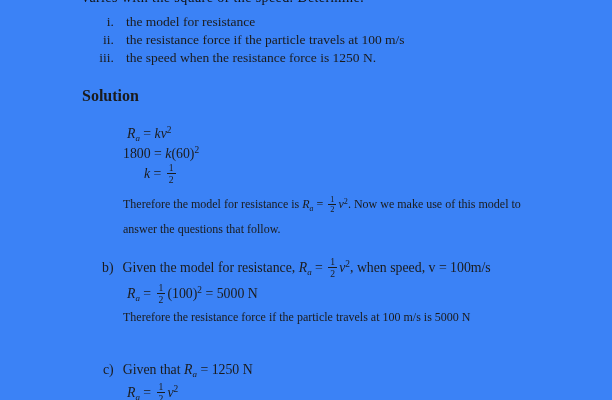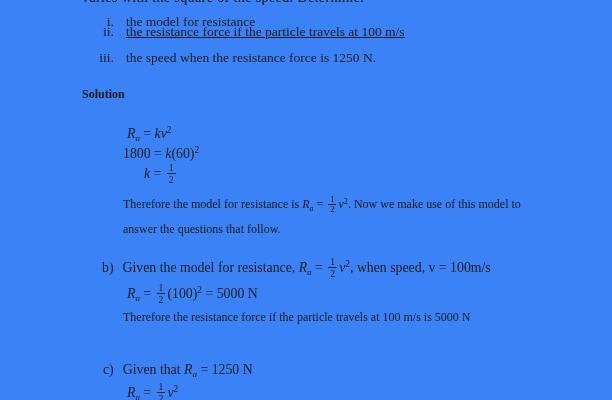--- a/index.html
+++ b/index.html
@@ -5,21 +5,21 @@
   html,body{margin:0;padding:0;background:#ffffff;}
   .page{
     position:relative;width:612px;height:400px;overflow:hidden;
     background:#3b82f6;color:#1b1b1b;
     font-family:"Liberation Serif", serif;
   }
   .abs{position:absolute;white-space:nowrap;}
   .clipline{font-size:14px;letter-spacing:.4px;color:#111;}
   .qrow{position:absolute;left:86px;font-size:13.5px;line-height:18px;}
   .qnum{display:inline-block;width:28px;text-align:right;margin-right:12px;}
-  .heading{font-size:12px;font-weight:bold;}
+  .heading{font-size:16px;font-weight:bold;}
   .line{font-size:13.8px;line-height:20px;}
   .para{font-size:12px;line-height:20px;}
   .plabel{margin-right:9px;}
   .it{font-style:italic;}
   sub{font-size:.65em;font-style:italic;vertical-align:-0.35em;line-height:0;}
   sup{font-size:.68em;vertical-align:0.55em;line-height:0;}
   .frac{display:inline-block;text-align:center;vertical-align:-0.5em;
         font-size:.7em;line-height:1.15;margin:0 2px;}
   .fnum{display:block;border-bottom:1px solid #1b1b1b;padding:0 2px;}
   .fden{display:block;}
@@ -27,21 +27,21 @@
 </head>
 <body>
 
 <div class="page">
 
   <div class="abs clipline" style="left:82px;top:-10px;">varies with the square of the speed. Determine:</div>
 
   <div class="qrow" style="top:13px;">
     <span class="qnum">i.</span><span class="qtext">the model for resistance</span>
   </div>
-  <div class="qrow" style="top:23px;text-decoration:underline;">
+  <div class="qrow" style="top:31px;">
     <span class="qnum">ii.</span><span class="qtext">the resistance force if the particle travels at 100 m/s</span>
   </div>
   <div class="qrow" style="top:49px;">
     <span class="qnum">iii.</span><span class="qtext">the speed when the resistance force is 1250 N.</span>
   </div>
 
   <div class="abs heading" style="left:82px;top:87px;">Solution</div>
 
   <div class="abs line" style="left:127px;top:124px;"><span class="it">R</span><sub>a</sub> = <span class="it">k</span><span class="it">v</span><sup>2</sup></div>
   <div class="abs line" style="left:123px;top:144px;">1800 = <span class="it">k</span>(60)<sup>2</sup></div>

